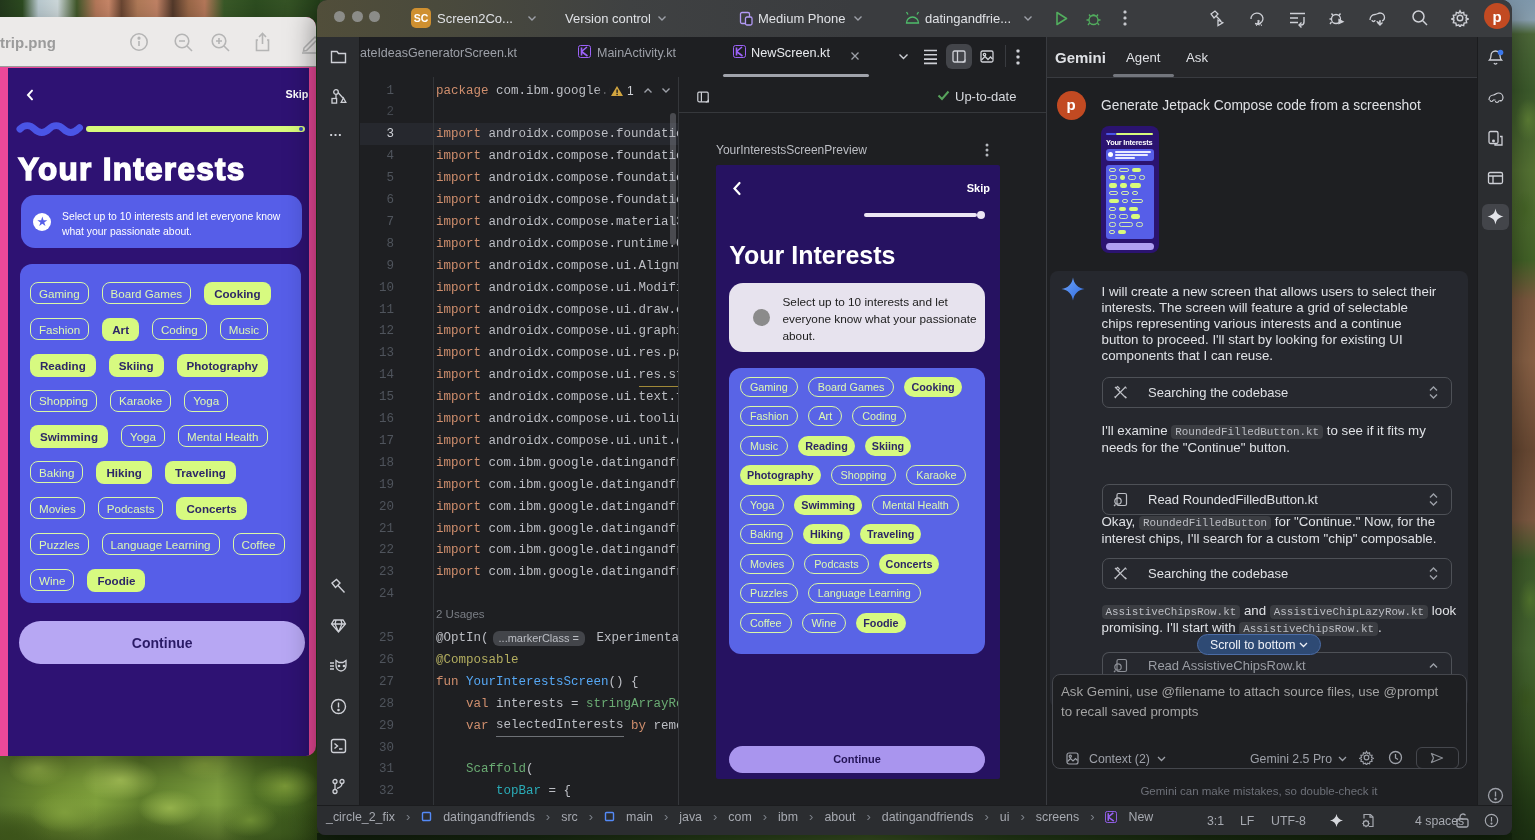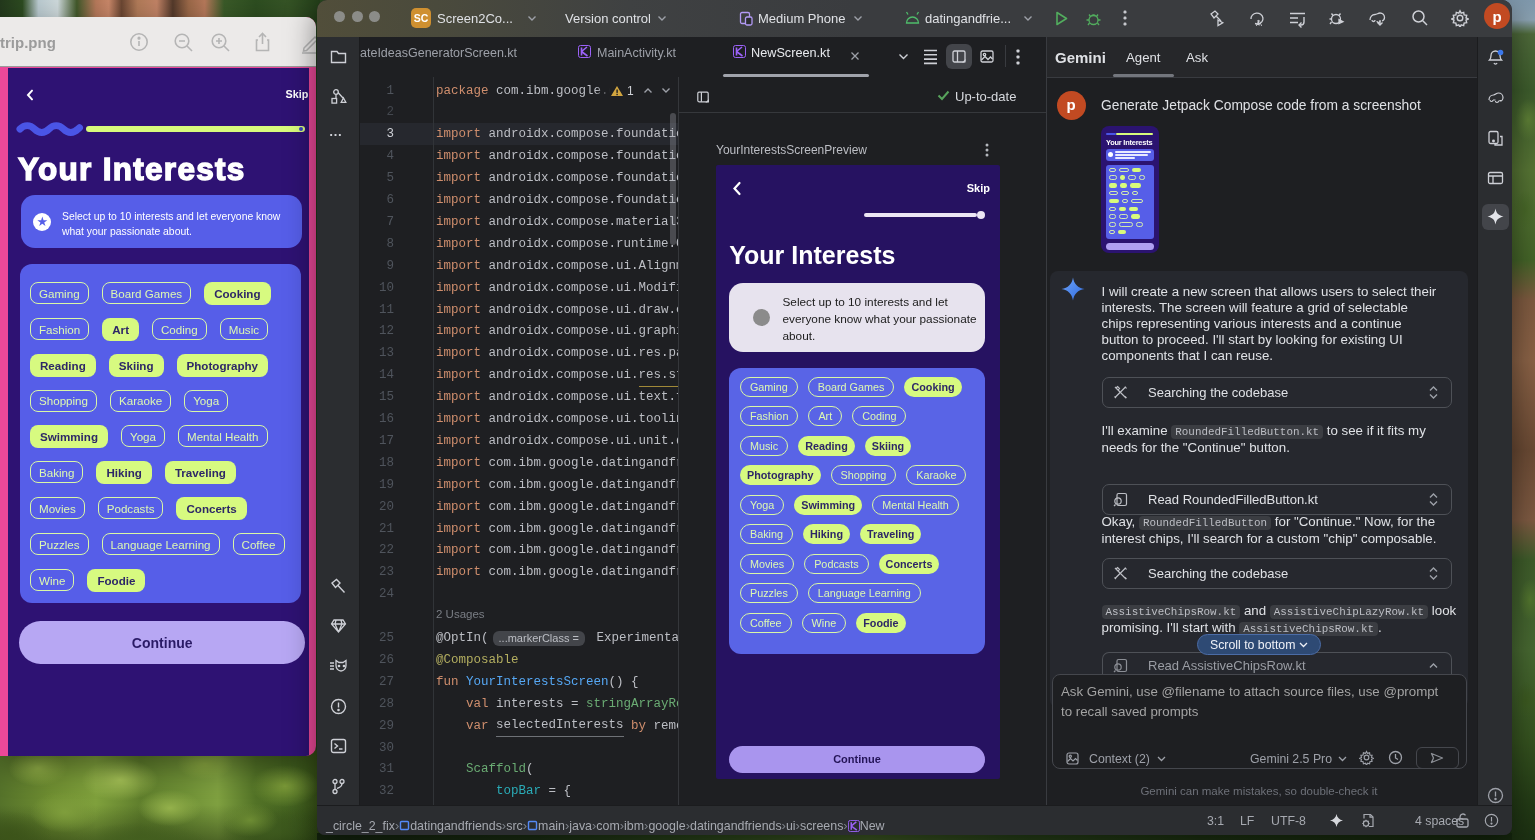--- a/index.html
+++ b/index.html
@@ -646,42 +646,42 @@
     <svg class="abs" style="left:8px;top:170px" width="19" height="19" viewBox="0 0 19 19">
           <path d="M9.5 1.5 C10.3 6 12 8.2 17.5 9.5 C12 10.8 10.3 13 9.5 17.5 C8.7 13 7 10.8 1.5 9.5 C7 8.2 8.7 6 9.5 1.5 Z" fill="#e2e4e9"></path>
         </svg>
     <svg class="abs" style="left:9px;top:750px" width="17" height="17" viewBox="0 0 17 17" fill="none" stroke="#9da0a8" stroke-width="1.3">
           <circle cx="8.5" cy="8.5" r="7"></circle>
           <line x1="8.5" y1="4.5" x2="8.5" y2="9.5"></line>
           <circle cx="8.5" cy="12" r="0.6" fill="#9da0a8"></circle>
         </svg>
   </div>
   <div id="statusbar">
-    <div class="abs" style="left:9px;top:9px;height:21px;display:flex;align-items:center;font-size:12.4px;color:#a6a9b0;white-space:nowrap">
+    <div class="abs" style="left:9px;top:0;height:21px;display:flex;align-items:center;gap:11px;font-size:12.4px;color:#a6a9b0;white-space:nowrap">
       <span>_circle_2_fix</span>
           <span class="bc">›</span>
       <svg width="11" height="11" viewBox="0 0 11 11" fill="none" stroke="#548af7" stroke-width="1.4">
             <rect x="1.5" y="1.5" width="8" height="8" rx="1"></rect>
           </svg>
       <span>datingandfriends</span>
           <span class="bc">›</span>
       <span>src</span>
           <span class="bc">›</span>
       <svg width="11" height="11" viewBox="0 0 11 11" fill="none" stroke="#548af7" stroke-width="1.4">
             <rect x="1.5" y="1.5" width="8" height="8" rx="1"></rect>
           </svg>
       <span>main</span>
           <span class="bc">›</span>
       <span>java</span>
           <span class="bc">›</span>
       <span>com</span>
           <span class="bc">›</span>
       <span>ibm</span>
           <span class="bc">›</span>
-      <span>google</span>
+      <span>about</span>
           <span class="bc">›</span>
       <span>datingandfriends</span>
           <span class="bc">›</span>
       <span>ui</span>
           <span class="bc">›</span>
       <span>screens</span>
           <span class="bc">›</span>
       <svg width="12" height="12" viewBox="0 0 13 13">
             <rect x="0.5" y="0.5" width="12" height="12" rx="2" fill="none" stroke="#9b62f8" stroke-width="1"></rect>
             <path d="M3.5 2.5 V10.5 M3.5 6.5 L9 2 M3.5 6.5 L9.5 11" stroke="#9b62f8" stroke-width="1.6" fill="none"></path>

